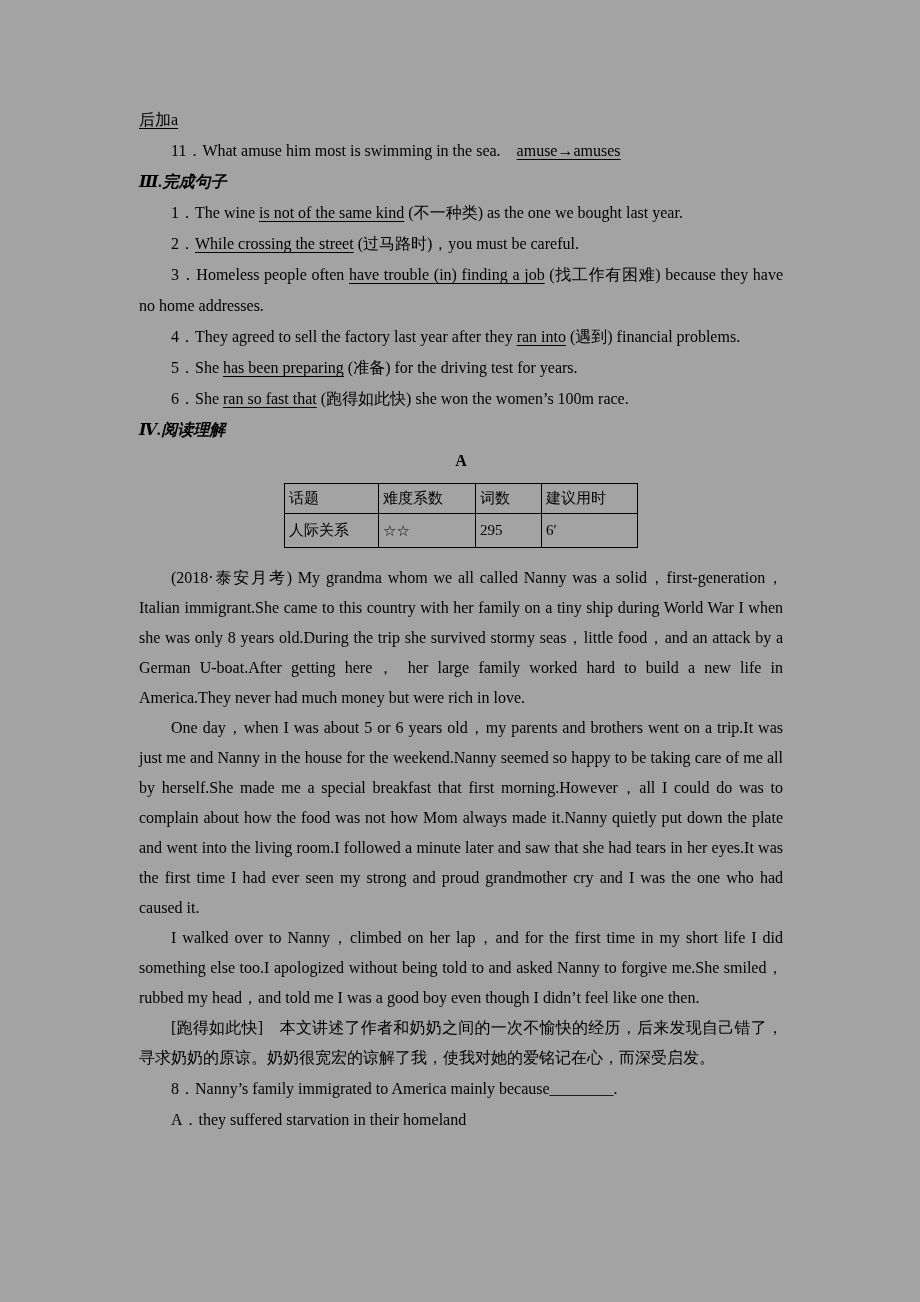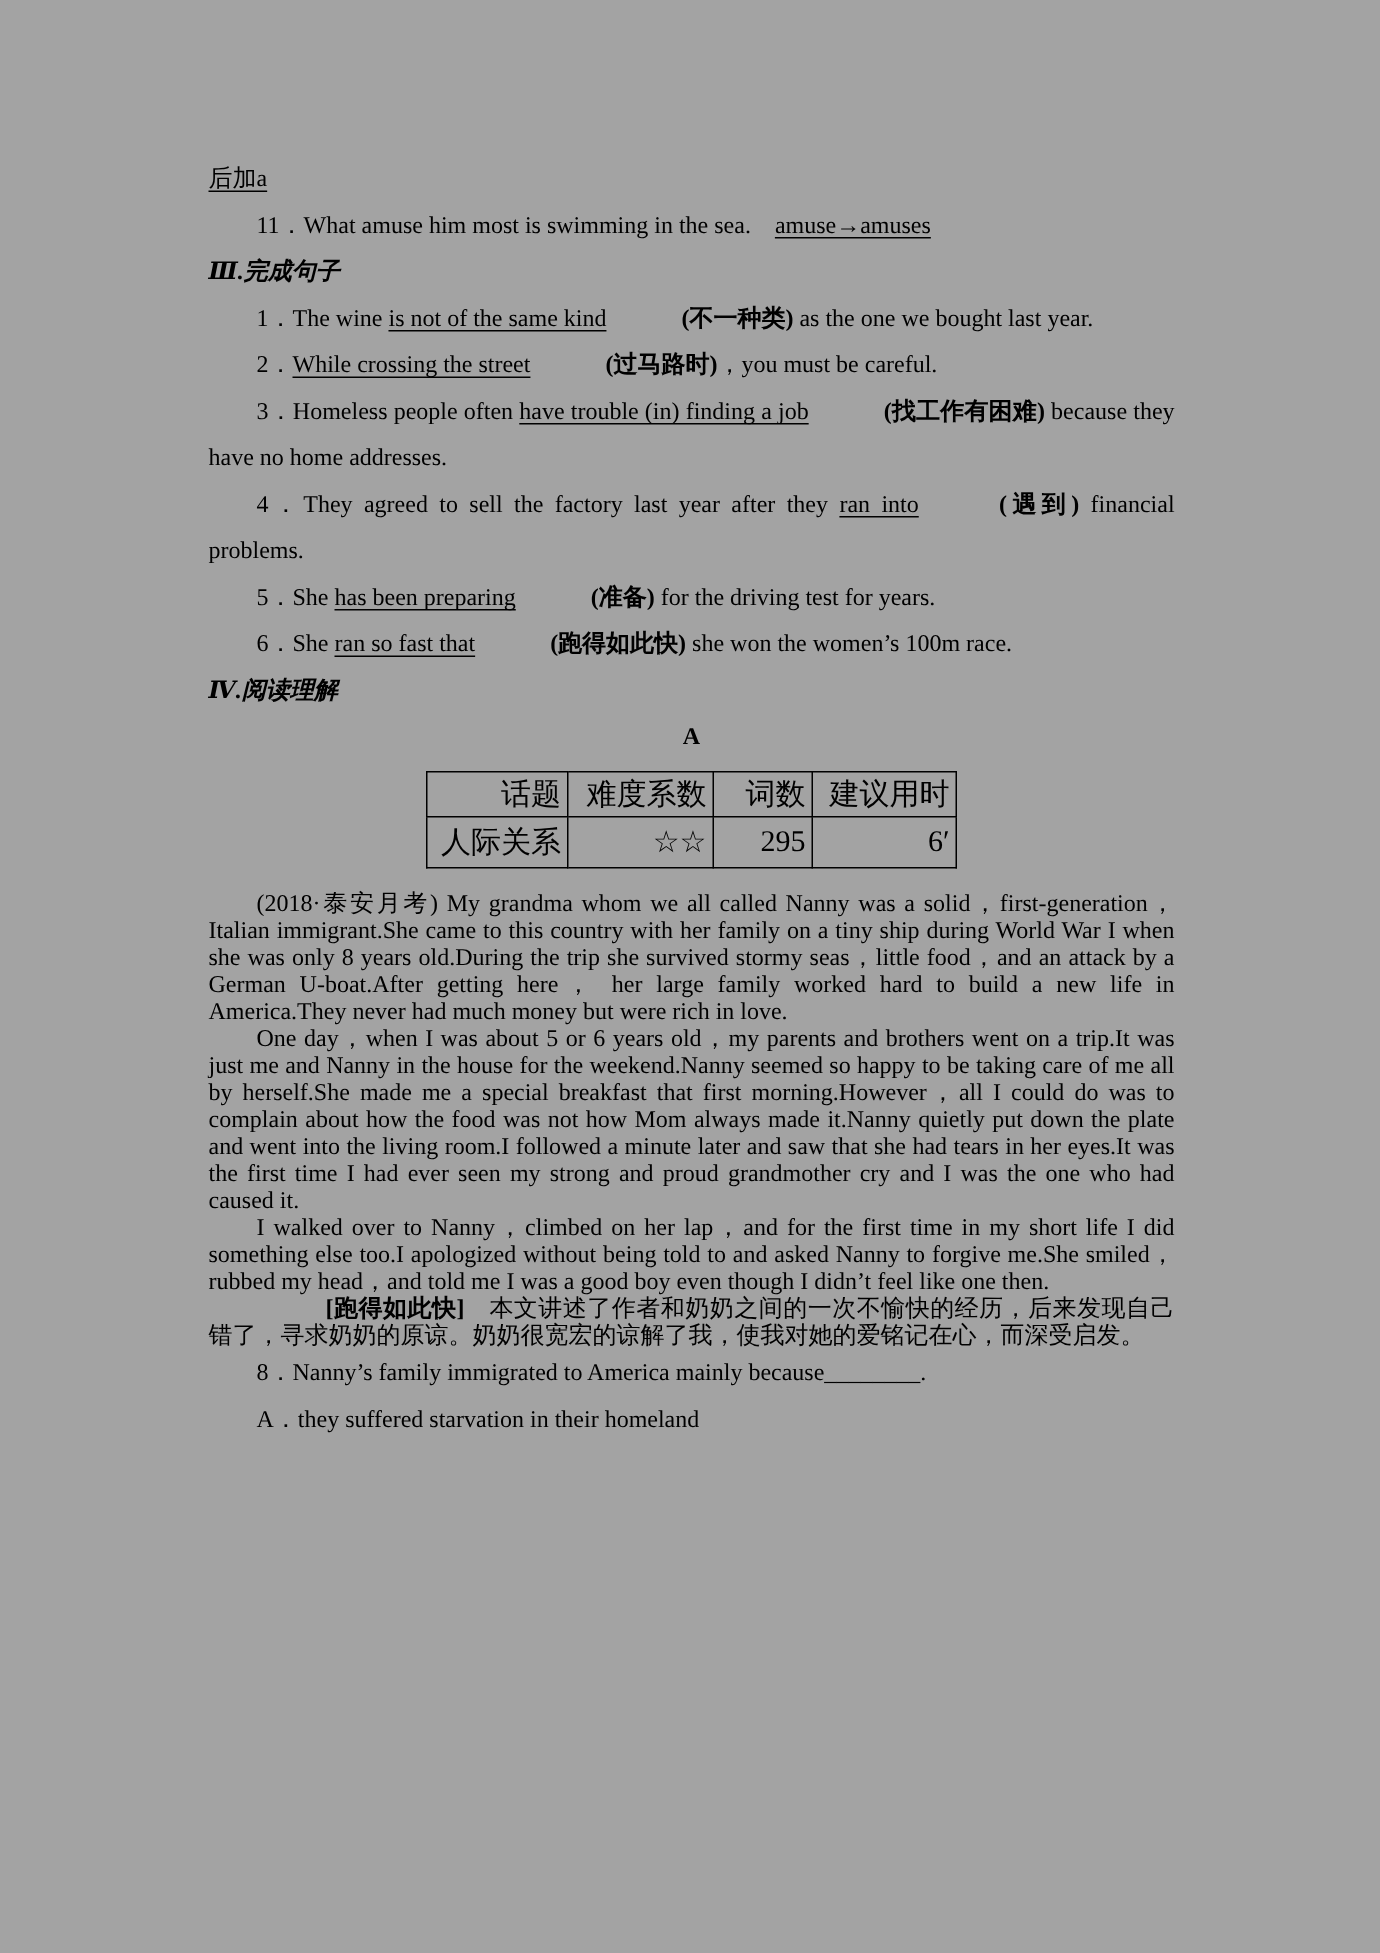--- a/index.html
+++ b/index.html
@@ -11,41 +11,41 @@
     padding:104px 137px 0 139px;
     font-family:"Liberation Serif","DejaVu Serif",serif;
     font-size:16px;color:#000;
     overflow:hidden;
   }
   p{margin:0;}
   .line{line-height:31px;}
   .indent{text-indent:2em;}
   .just{text-align:justify;}
   .u{text-decoration:underline;text-underline-offset:3px;}
-  .b{font-weight:bold;margin-left:46px;}
+  .b{font-weight:normal;}
   .sec-title{font-weight:bold;line-height:31px;font-style:italic;}
   .passage-label{text-align:center;font-weight:bold;line-height:30px;margin-top:1px;}
   table.info-table{
     border-collapse:collapse;
     margin:7px auto 15px auto;
-    text-align:right;
-    font-size:20px;
+    text-align:left;
+    font-size:15px;
   }
   table.info-table th,table.info-table td{
     border:1px solid #000;
     font-weight:normal;
     padding:0 4px;
   }
   table.info-table th{height:29px;}
   table.info-table td{height:33px;}
   .c1{width:85px;}
   .c2{width:88px;}
   .c3{width:57px;}
   .c4{width:87px;font-family:Liberation Mono, monospace;}
-  .para{line-height:18px;text-align:justify;text-indent:2em;}
+  .para{line-height:30px;text-align:justify;text-indent:2em;}
 </style>
 </head>
 <body>
 
 <div class="page">
 
   <p class="line"><span class="u">后加a</span></p>
 
   <p class="line indent"><span>11．What amuse him most is swimming in the sea.　</span><span class="u">amuse→amuses</span></p>
 

